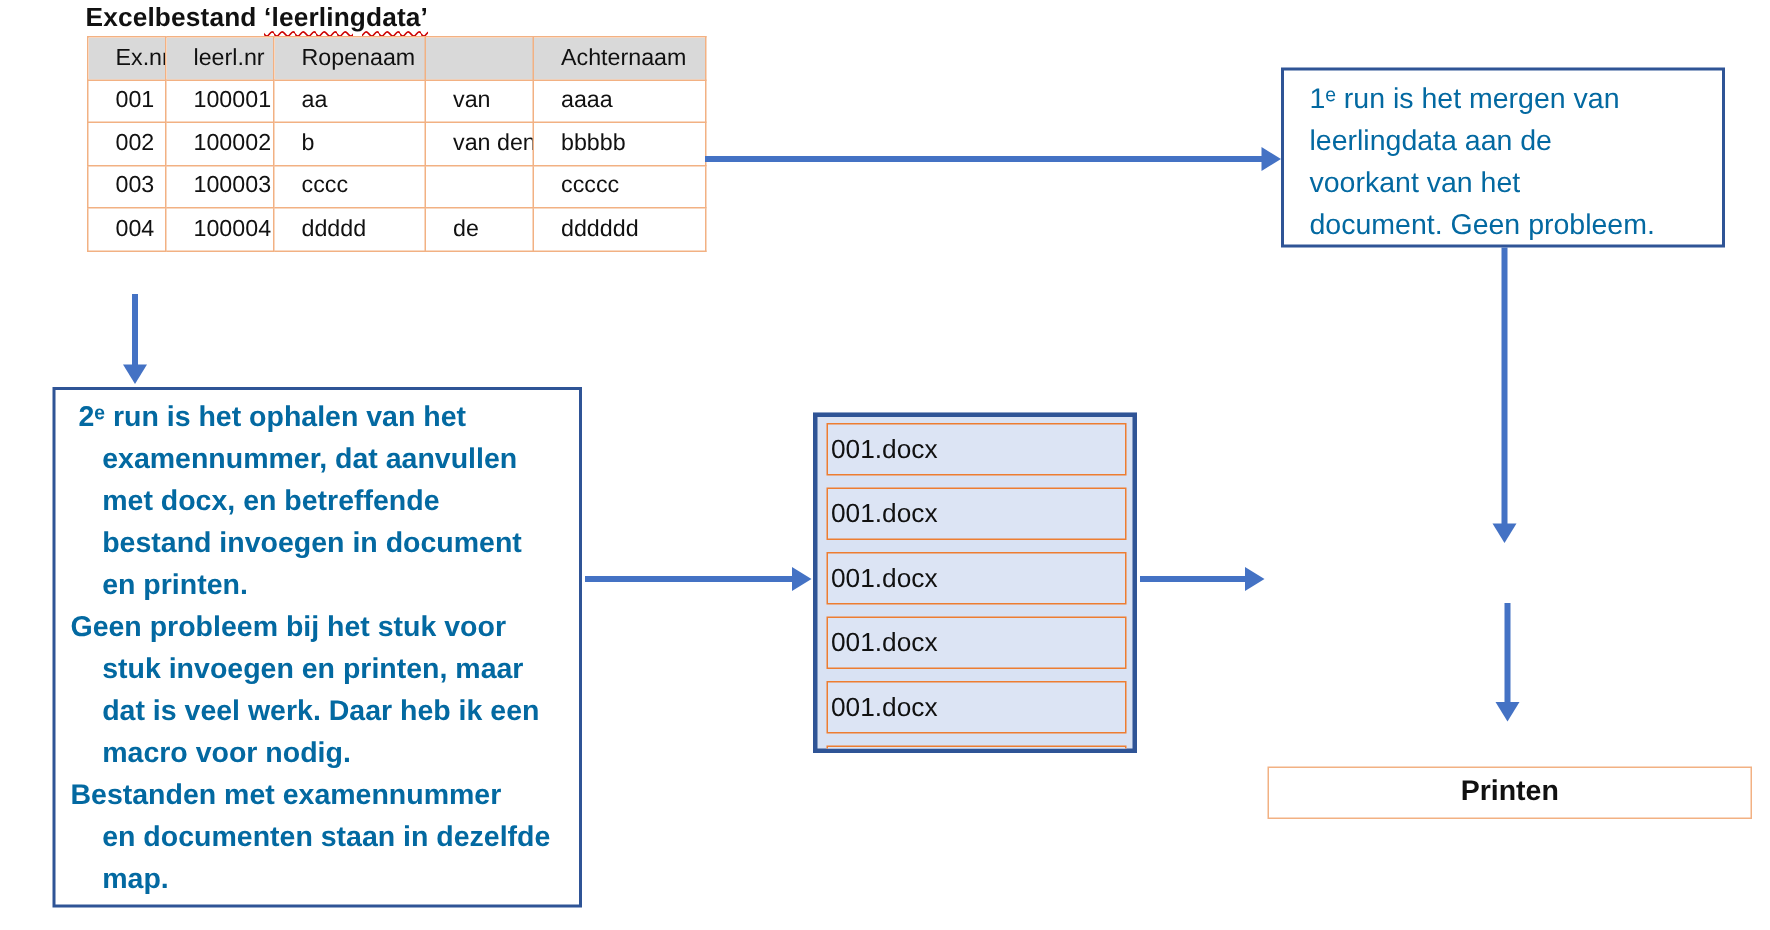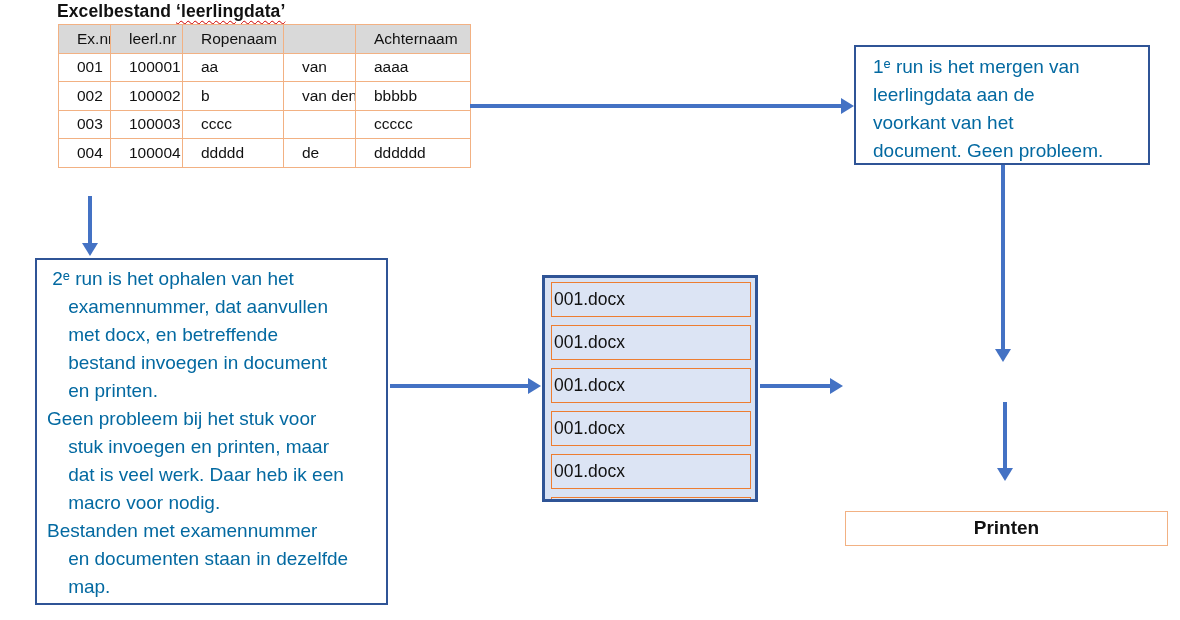--- a/index.html
+++ b/index.html
@@ -37,21 +37,21 @@
   table.xl td.num { text-align:left; }
 
   
   .notebox {
     position:absolute; border:2.5px solid #2F5496; background:#fff;
     font-size:19px; color:#0369a1; white-space:pre-wrap;
   }
   .run1 { left:854px; top:45px; width:296px; height:120px;
           padding:6px 6px 0 17px; line-height:28px; }
   .run2 { left:35px;  top:258px; width:353px; height:347px;
-          padding:5px 4px 0 10px; line-height:28px; }
+          padding:5px 4px 0 10px; line-height:28px;font-weight:bold; }
 
   
   .filesbox {
     position:absolute; left:542px; top:275px; width:216px; height:227px;
     background:#D9E2F3; border:3px solid #2F5496;
     padding:4px 0 0 6px; overflow:hidden;
   }
   .fileitem {
     width:200px; height:35px; margin-bottom:8px;
     background:#DCE4F4; border:1px solid #ED7D31;

